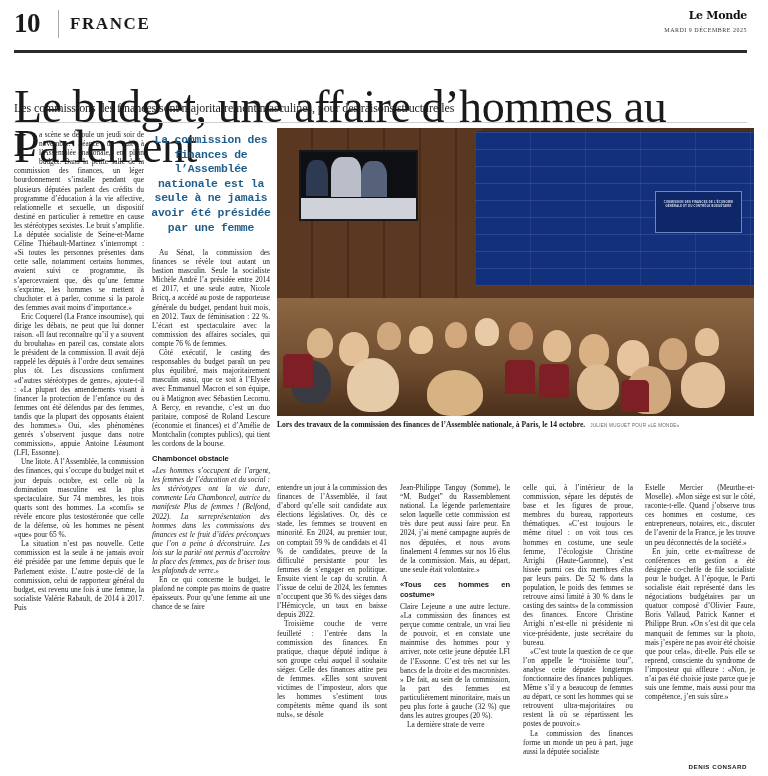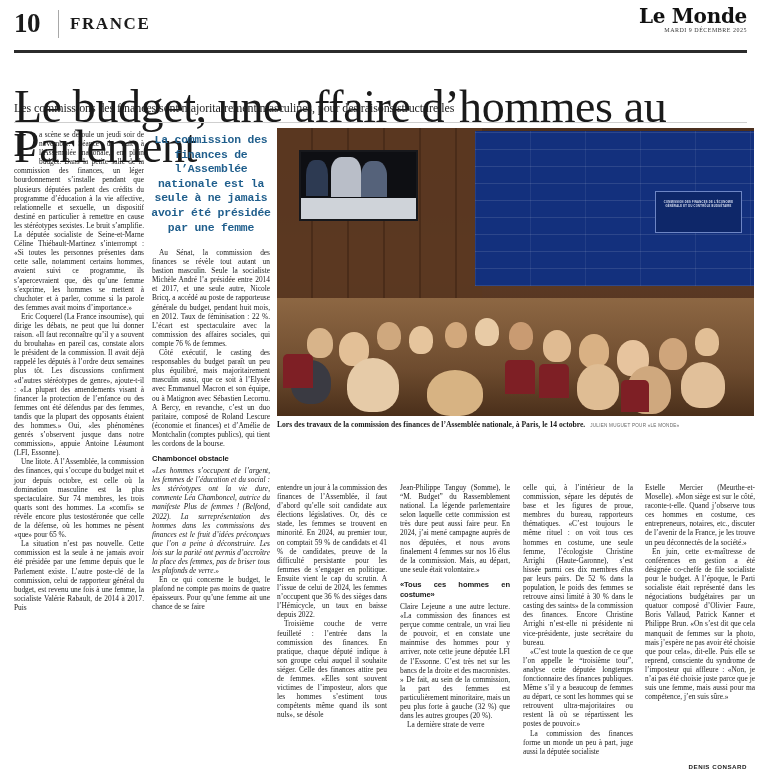--- a/index.html
+++ b/index.html
@@ -21,21 +21,21 @@
   .section{
     position:absolute;left:56px;top:8px;
     font-family:"Liberation Serif",serif;
     font-size:17px;font-weight:700;letter-spacing:1.6px;
   }
   .brand{
     position:absolute;right:0;top:2px;text-align:right;
   }
   .brand-name{
     font-family:"DejaVu Serif",serif;
-    font-size:20px;font-weight:700;letter-spacing:-.3px;line-height:16px;
+    font-size:11px;font-weight:700;letter-spacing:-.3px;line-height:16px;
     color:#111;
   }
   .brand-date{
     font-family:"Liberation Serif",serif;
     font-size:6px;letter-spacing:.5px;color:#3a3a3a;margin-top:3px;
   }
   .rule-top{position:absolute;left:14px;top:50px;right:14px;height:3px;background:#2b2b2b;}
 
   
   .headline{

